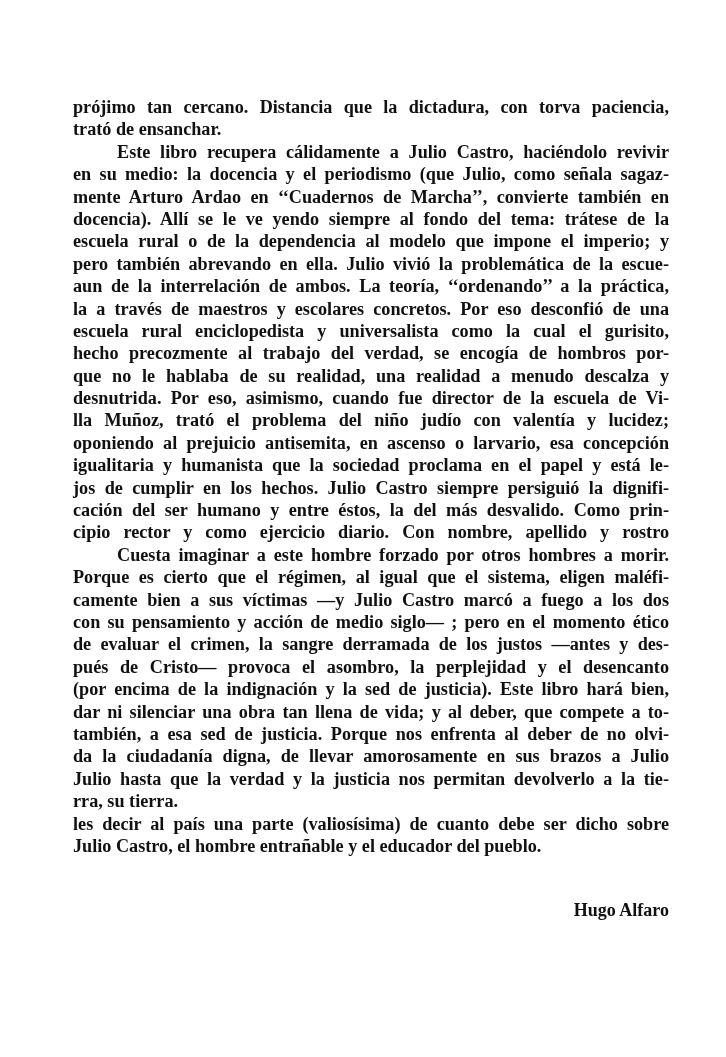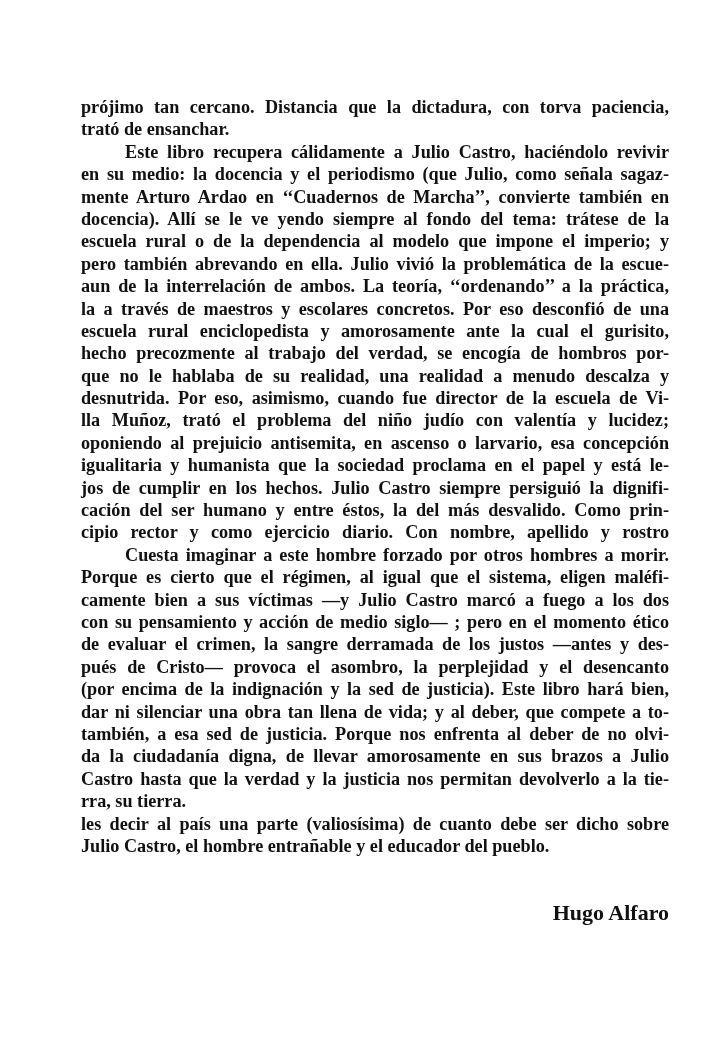--- a/index.html
+++ b/index.html
@@ -4,50 +4,50 @@
 <style>
   html, body { margin: 0; padding: 0; background: #ffffff; }
   body { width: 726px; height: 1057px; position: relative; overflow: hidden; }
   .page {
     position: absolute; left: 73px; top: 96px; width: 596px;
     font-family: "Liberation Serif", "DejaVu Serif", serif;
     font-size: 18.2px; color: #111; font-weight: bold;
   }
   .line {
     display: block; height: 22.4px; line-height: 22.4px;
-    text-align: justify; text-align-last: justify; white-space: nowrap; margin-left: 8px;
+    text-align: justify; text-align-last: justify; white-space: nowrap;
   }
   .line.last { text-align-last: left; }
   .line.indent { padding-left: 44px; }
   .line span.t { display: inline-block; width: 100%; text-align: justify; text-align-last: justify; white-space: normal; }
   .line.last span.t { text-align-last: left; }
   .signature {
     position: absolute; right: 57px; top: 900px;
     font-family: "Liberation Serif", "DejaVu Serif", serif;
-    font-size: 22px; font-weight: bold; color: #111;
+    font-size: 18px; font-weight: bold; color: #111;
   }
 </style>
 </head>
 <body>
 
 <div class="page" id="doc">
     <div>
       <div class="line"><span class="t">prójimo tan cercano. Distancia que la dictadura, con torva paciencia,</span></div>
       <div class="line last"><span class="t">trató de ensanchar.</span></div>
     </div>
     <div>
       <div class="line indent"><span class="t">Este libro recupera cálidamente a Julio Castro, haciéndolo revivir</span></div>
       <div class="line"><span class="t">en su medio: la docencia y el periodismo (que Julio, como señala sagaz-</span></div>
       <div class="line"><span class="t">mente Arturo Ardao en ‘‘Cuadernos de Marcha’’, convierte también en</span></div>
       <div class="line"><span class="t">docencia). Allí se le ve yendo siempre al fondo del tema: trátese de la</span></div>
       <div class="line"><span class="t">escuela rural o de la dependencia al modelo que impone el imperio; y</span></div>
       <div class="line"><span class="t">pero también abrevando en ella. Julio vivió la problemática de la escue-</span></div>
       <div class="line"><span class="t">aun de la interrelación de ambos. La teoría, ‘‘ordenando’’ a la práctica,</span></div>
       <div class="line"><span class="t">la a través de maestros y escolares concretos. Por eso desconfió de una</span></div>
-      <div class="line"><span class="t">escuela rural enciclopedista y amorosamente ante la cual el gurisito,</span></div>
+      <div class="line"><span class="t">escuela rural enciclopedista y universalista como la cual el gurisito,</span></div>
       <div class="line"><span class="t">hecho precozmente al trabajo del verdad, se encogía de hombros por-</span></div>
       <div class="line"><span class="t">que no le hablaba de su realidad, una realidad  a menudo descalza y</span></div>
       <div class="line"><span class="t">desnutrida. Por eso, asimismo, cuando fue director de la escuela de Vi-</span></div>
       <div class="line"><span class="t">lla Muñoz, trató el problema del niño judío con valentía y lucidez;</span></div>
       <div class="line"><span class="t">oponiendo al prejuicio antisemita, en ascenso o larvario, esa concepción</span></div>
       <div class="line"><span class="t">igualitaria y humanista que la sociedad proclama en el papel y está le-</span></div>
       <div class="line"><span class="t">jos de cumplir en los hechos. Julio Castro siempre persiguió la dignifi-</span></div>
       <div class="line"><span class="t">cación del ser humano y entre éstos, la del más desvalido. Como prin-</span></div>
       <div class="line"><span class="t">cipio rector y como ejercicio diario. Con nombre, apellido y rostro</span></div>
     </div>
@@ -55,21 +55,21 @@
       <div class="line indent"><span class="t">Cuesta imaginar a este hombre forzado por otros hombres a morir.</span></div>
       <div class="line"><span class="t">Porque es cierto que el régimen, al igual que el sistema, eligen maléfi-</span></div>
       <div class="line"><span class="t">camente bien a sus víctimas —y Julio Castro marcó a fuego a los dos</span></div>
       <div class="line"><span class="t">con su pensamiento y acción de medio siglo— ; pero en el momento ético</span></div>
       <div class="line"><span class="t">de evaluar el crimen, la sangre derramada de los justos —antes y des-</span></div>
       <div class="line"><span class="t">pués de Cristo— provoca el asombro, la perplejidad y el desencanto</span></div>
       <div class="line"><span class="t">(por encima de la indignación y la sed de justicia). Este libro hará bien,</span></div>
       <div class="line"><span class="t">dar ni silenciar una obra tan llena de vida; y al deber, que compete a to-</span></div>
       <div class="line"><span class="t">también, a esa sed de justicia. Porque nos enfrenta al deber de no olvi-</span></div>
       <div class="line"><span class="t">da la ciudadanía digna, de llevar amorosamente en sus brazos a Julio</span></div>
-      <div class="line"><span class="t">Castro hasta que la verdad y la justicia nos permitan devolverlo a la tie-</span></div>
+      <div class="line"><span class="t">Julio hasta que la verdad y la justicia nos permitan devolverlo a la tie-</span></div>
       <div class="line last"><span class="t">rra, su tierra.</span></div>
     </div>
     <div>
       <div class="line"><span class="t">les decir al país una parte (valiosísima) de cuanto debe ser dicho sobre</span></div>
       <div class="line last"><span class="t">Julio Castro, el hombre entrañable y el educador del pueblo.</span></div>
     </div>
   </div>
 <div class="signature">Hugo Alfaro</div>
 
 </body></html>

